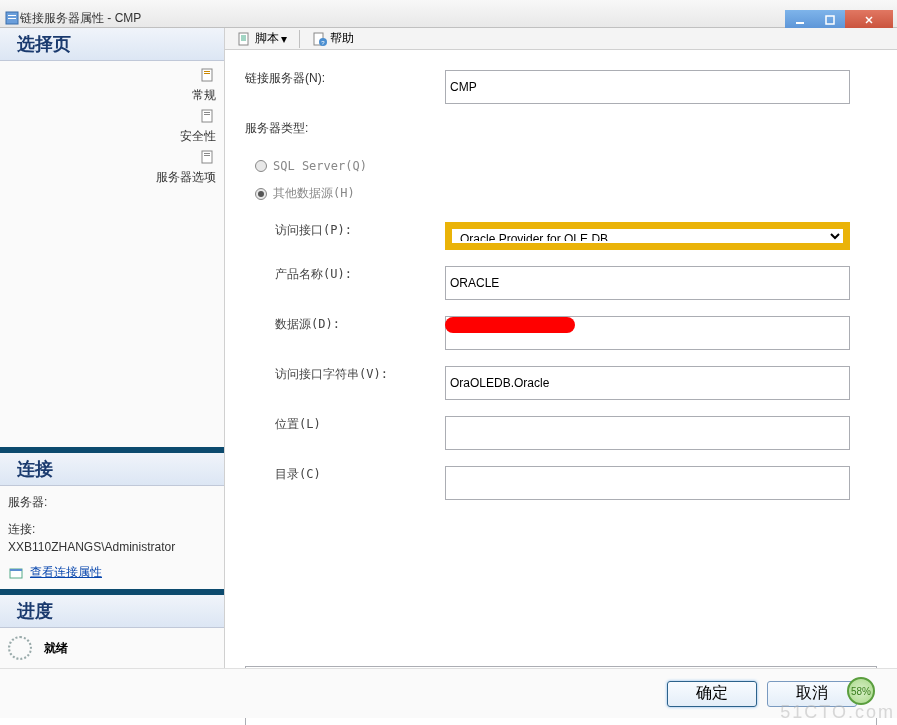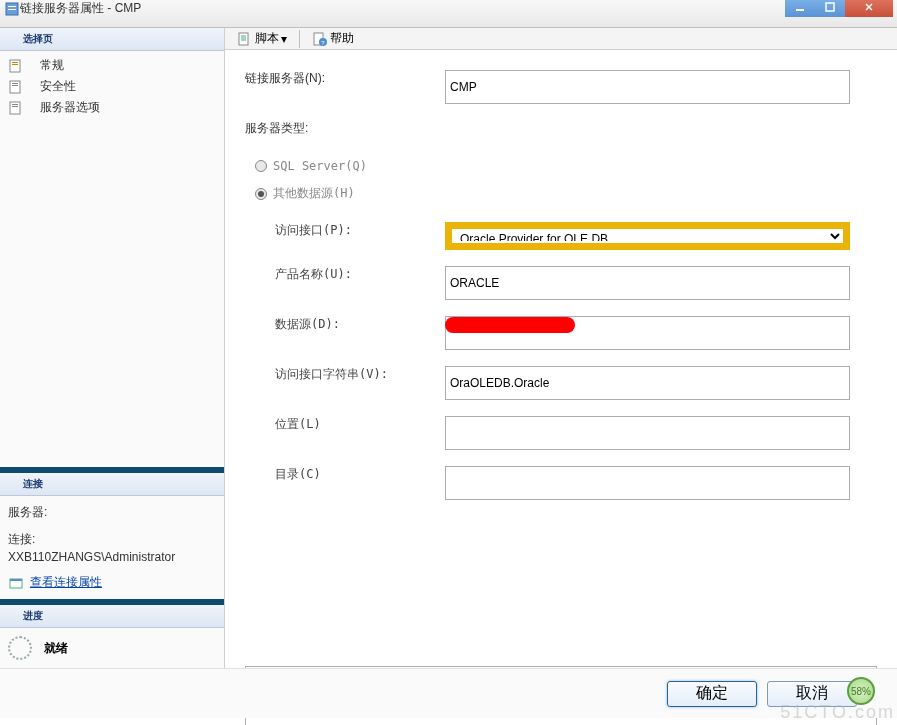--- a/index.html
+++ b/index.html
@@ -1,31 +1,31 @@
 <!DOCTYPE html>
 <html><head>
 <meta charset="utf-8">
 <style>
 * { box-sizing: border-box; margin: 0; padding: 0; font-family: "Microsoft YaHei", SimSun, sans-serif; }
 body { background: #fff; width: 897px; height: 725px; overflow: hidden; position: relative; }
 
-.titlebar { height: 28px; background: linear-gradient(to bottom, #f8f8f8, #e8e8e8); border-bottom: 1px solid #c0c0c0; display: flex; align-items: flex-end; padding: 10px 4px; }
+.titlebar { height: 28px; background: linear-gradient(to bottom, #f8f8f8, #e8e8e8); border-bottom: 1px solid #c0c0c0; display: flex; align-items: flex-start; padding: 10px 4px; }
 .titlebar-text { font-size: 12px; color: #333; flex: 1; }
 .win-btns { display: flex; }
 .win-btn { width: 30px; height: 20px; display: flex; align-items: center; justify-content: center; font-size: 10px; color: #fff; }
 .win-min { background: linear-gradient(to bottom, #7eb4ea, #5a93d6); }
 .win-max { background: linear-gradient(to bottom, #7eb4ea, #5a93d6); }
 .win-close { background: linear-gradient(to bottom, #e17762, #c8503a); width: 48px; }
 
 .main-layout { display: flex; height: 640px; }
 
 .sidebar { width: 225px; background: #fafafa; border-right: 1px solid #d0d0d0; display: flex; flex-direction: column; }
-.side-header { background: linear-gradient(to bottom, #f0f4fa, #dce6f4); padding: 4px 23px; font-size: 10px; font-weight: bold; color: #1a3a6e; border-bottom: 1px solid #c0c8d8; }
+.side-header { background: linear-gradient(to bottom, #f0f4fa, #dce6f4); padding: 4px 17px; font-size: 18px; font-weight: bold; color: #1a3a6e; border-bottom: 1px solid #c0c8d8; }
 .side-body { flex: 1; padding: 4px; font-size: 12px; }
-.side-item { display: flex; align-items: center; padding: 2px 4px; gap: 16px; }
+.side-item { display: flex; align-items: flex-end; padding: 2px 4px; gap: 4px; flex-direction: column; }
 .side-item-label { color: #333; }
 .side-item.sel { background: transparent; }
 
 .conn-section { border-top: 6px solid #0c4a6e; }
 .conn-body { padding: 8px; font-size: 12px; color: #333; }
 .conn-body .srv-row { margin-bottom: 10px; }
 .conn-body .lbl { margin-bottom: 2px; }
 .link-row { display: flex; align-items: center; gap: 6px; }
 .link-text { color: #0645ad; text-decoration: underline; cursor: pointer; }
 

